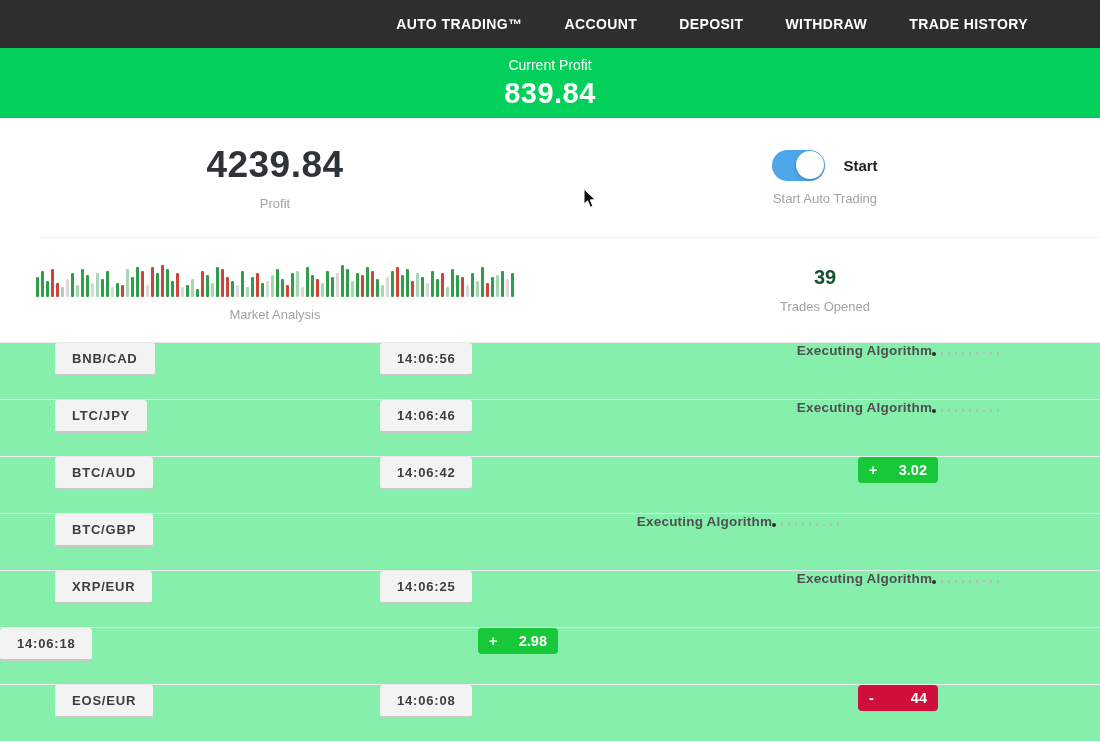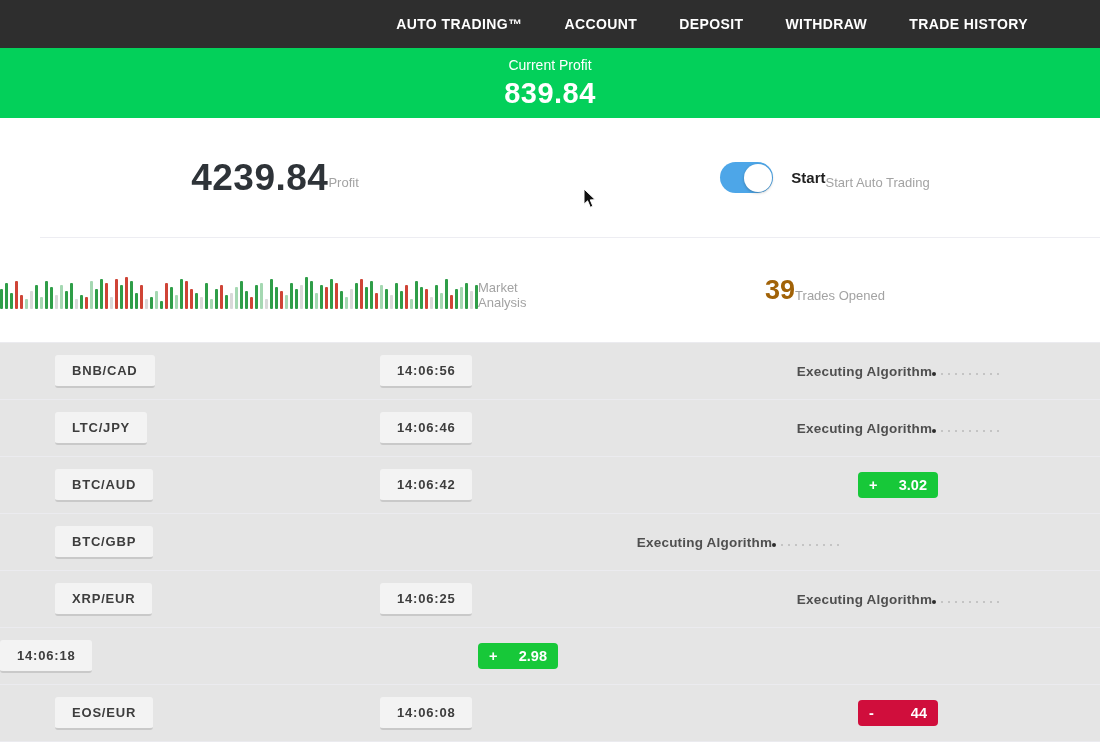--- a/index.html
+++ b/index.html
@@ -13,46 +13,46 @@
               cursor:pointer; white-space:nowrap; }
 
   
   .banner { height:70px; background:#03d05a; color:#fff; display:flex;
             flex-direction:column; align-items:center; justify-content:center; }
   .banner-label { font-size:14px; font-weight:normal; margin-bottom:4px; }
   .banner-value { font-size:29px; font-weight:bold; letter-spacing:.5px; }
 
   
   .stats-row { display:flex; }
-  .stats-row .half { width:50%; display:flex; flex-direction:row;
+  .stats-row .half { width:50%; display:flex; flex-direction:column;
                      align-items:center; justify-content:center; }
   .row1 { height:119px; }
   .row2 { height:104px; }
   .big-number { font-size:37px; font-weight:bold; color:#2e3338; letter-spacing:.5px; }
-  .mid-number { font-size:27px; font-weight:bold; color:#a16207; }
+  .mid-number { font-size:20px; font-weight:bold; color:#14532d; }
   .caption { font-size:13px; color:#a3a3a3; margin-top:10px; }
 
   .divider { border-top:1px solid #ededf2; margin-left:40px; }
 
   
   .toggle-wrap { display:flex; align-items:center; gap:18px; }
   .toggle { width:53px; height:31px; border-radius:16px; background:#4da6e8;
             position:relative; cursor:pointer; }
   .toggle-knob { position:absolute; top:1.5px; right:1.5px; width:28px; height:28px;
                  border-radius:50%; background:#fff; box-shadow:0 1px 3px rgba(0,0,0,.25); }
   .toggle-label { font-size:15px; font-weight:bold; color:#1f1f1f; }
 
   
   .bars { display:flex; align-items:flex-end; gap:2px; height:38px; }
   .bars i { display:block; width:3px; border-radius:1px; }
 
   
   .trades { border-top:1px solid #ebebef; }
-  .trade-row { display:flex; align-items:center; height:57px;
-               border-bottom:1px solid #ebebef; background:#e5e5e5; }
+  .trade-row { display:flex; align-items:flex-start; height:57px;
+               border-bottom:1px solid #ebebef; background:#86efac; }
   .cell-pair { width:380px; padding-left:55px; }
   .cell-time { width:160px; }
   .cell-status { width:240px; margin-left:238px; display:flex; flex-direction:row;
                  align-items:center; justify-content:center; }
   .pill { display:inline-block; background:#f3f3f3; border-bottom:2px solid #c9c9c9;
           border-radius:3px; padding:8px 17px; font-size:13px; font-weight:bold;
           color:#3d3d3d; letter-spacing:.8px; }
   .exec-label { font-size:13.5px; font-weight:bold; color:#4f4f4f; letter-spacing:.2px; }
   .exec-dots { display:flex; align-items:center; gap:4.5px; margin-top:6px; }
   .exec-dots i { display:block; width:2.5px; height:2.5px; border-radius:50%; background:#b9b9b9; }

